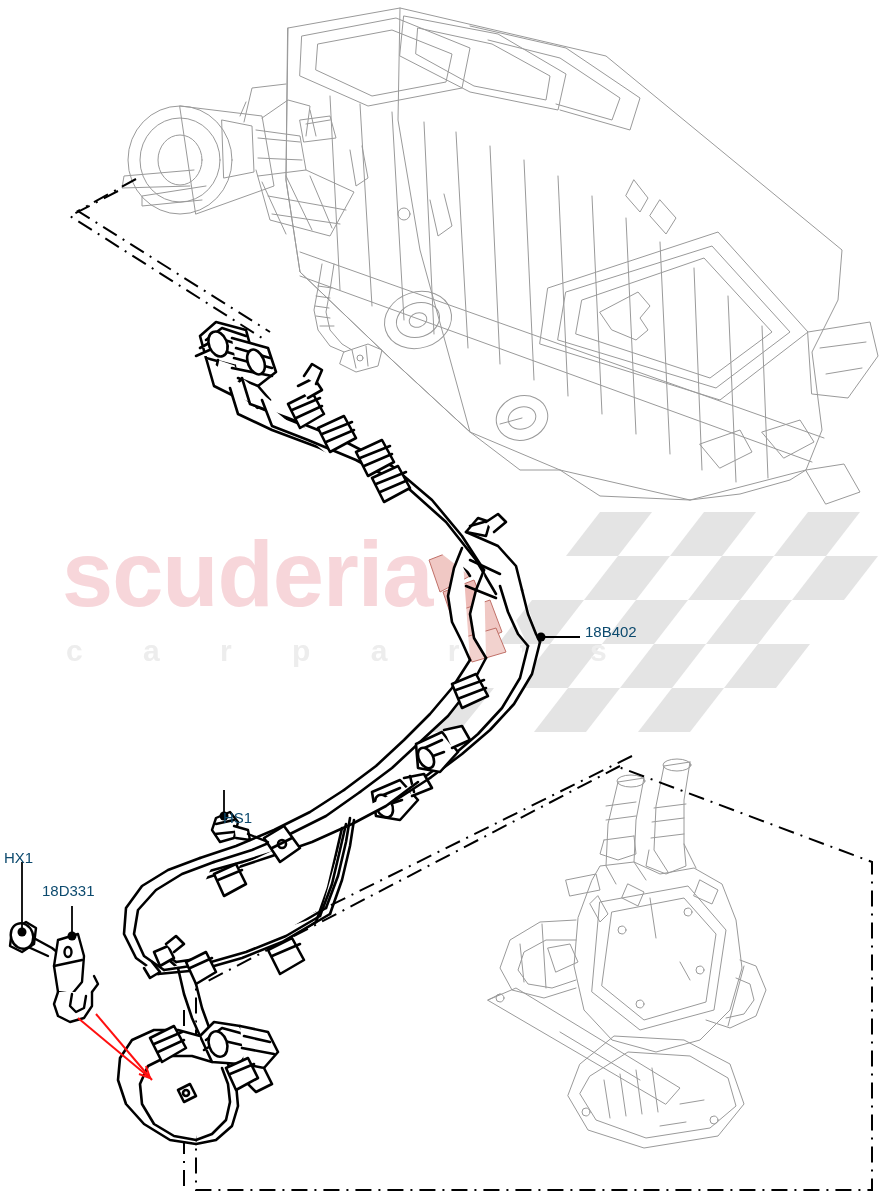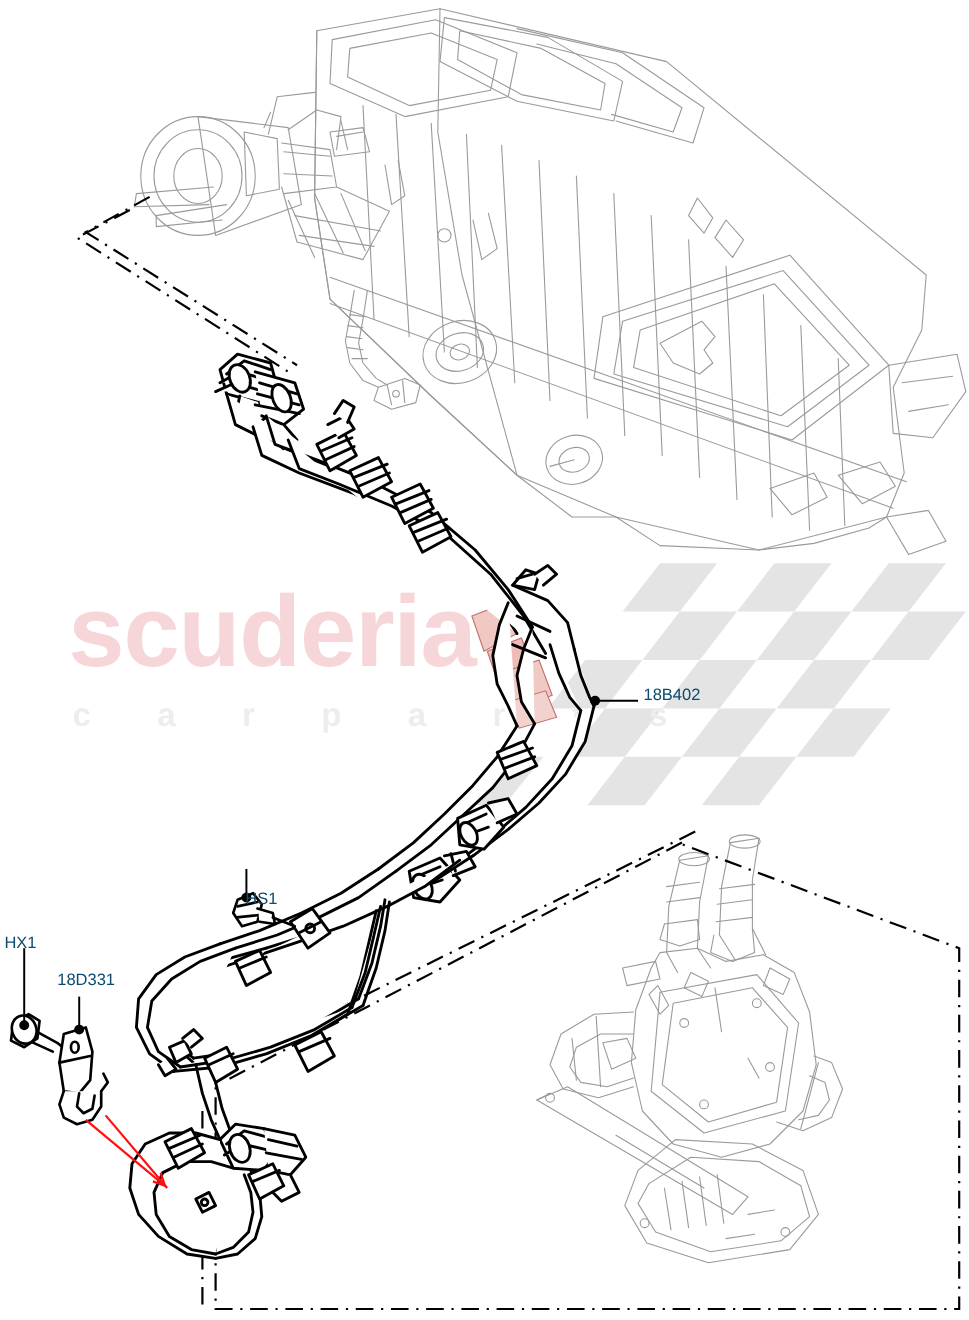--- a/index.html
+++ b/index.html
@@ -461,16 +461,16 @@
       <path d="M78 1018 L150 1078"></path>
       <path d="M96 1014 L152 1080"></path>
       <path d="M150 1078 L139 1074 M150 1078 L146 1066"></path>
     </g>
   </svg>
 
   <div>
     <div class="lbl" style="left:585px;top:624px;">18B402</div>
     <div class="lbl" style="left:203px;top:810px;margin-left:20px;">HS1</div>
     <div class="lbl" style="left:4px;top:840px;margin-top:10px;">HX1</div>
-    <div class="lbl" style="left:52px;top:883px;">18D331</div>
+    <div class="lbl" style="left:42px;top:883px;">18D331</div>
   </div>
 
 </div>
 
 </body></html>

